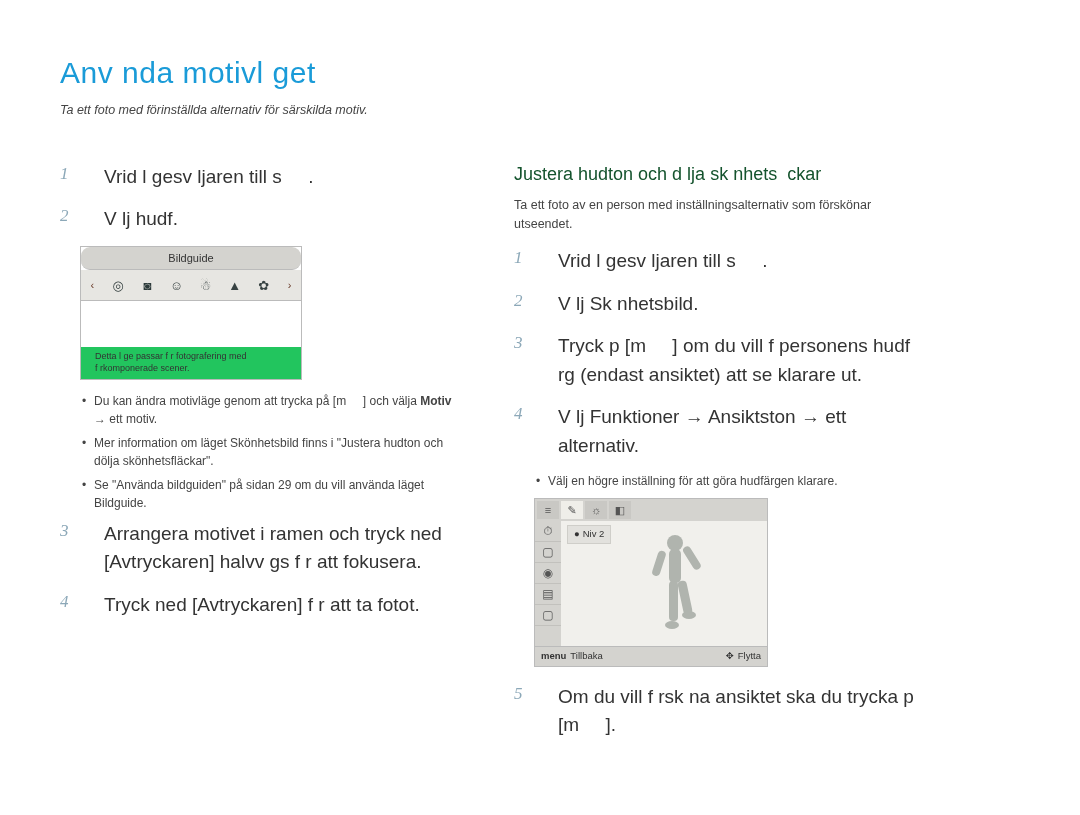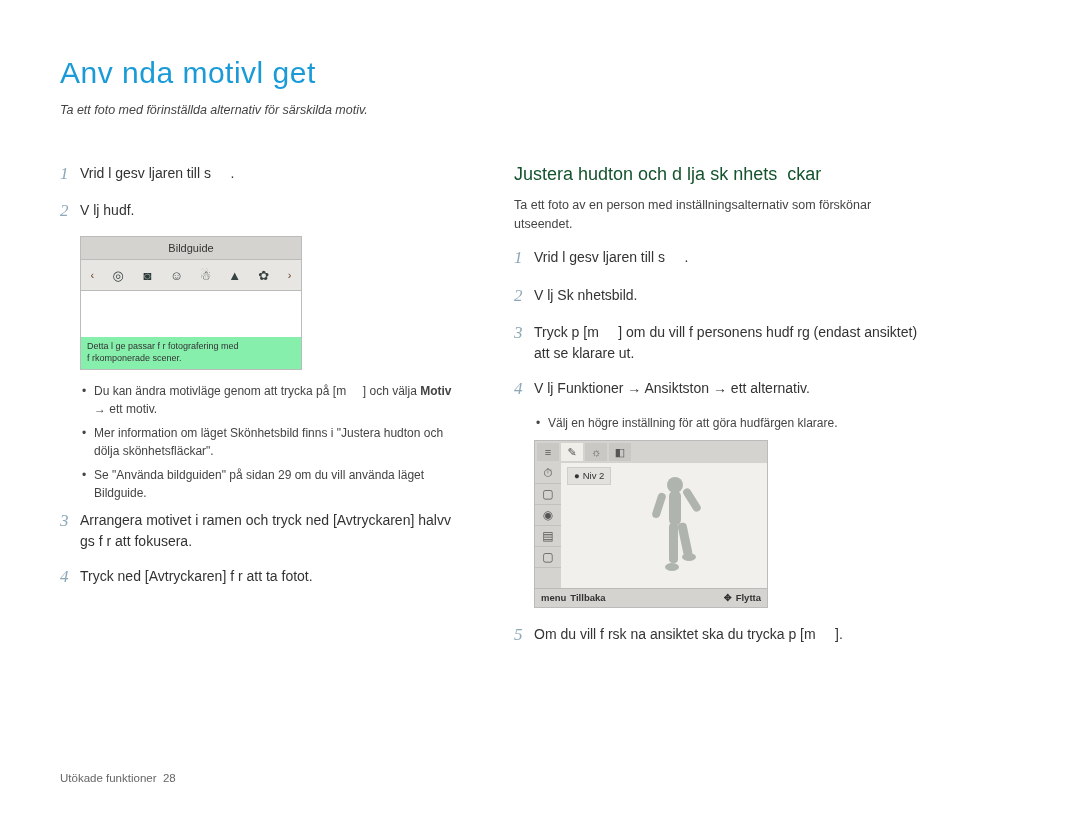--- a/index.html
+++ b/index.html
@@ -45,23 +45,24 @@
   .num {
     width: 20px;
     flex-shrink: 0;
     font-size: 17px;
     color: #8ca8b8;
     font-style: italic;
     font-family: Georgia, serif;
   }
   .step-body {
     flex: 1;
-    font-size: 14px;
+    font-size: 19px;
     color: #333;
     padding-top: 2px;
+    margin-left: 24px;
   }
   .bullets {
     list-style: none;
     padding: 0 0 0 22px;
     margin: 4px 0 6px 0;
   }
   .bullets li {
     position: relative;
     padding-left: 12px;
     font-size: 12px;
@@ -97,20 +98,21 @@
     margin: 8px 0 12px 20px;
     border: 1px solid #bbb;
     background: #fff;
   }
   .screen1 .topbar {
     background: #d4d3cf;
     text-align: center;
     font-size: 11px;
     padding: 3px 12px;
     border-bottom: 1px solid #bbb;
+    border-radius: 9px;
   }
   .screen1 .iconrow {
     display: flex;
     align-items: center;
     justify-content: space-around;
     background: #e7e6e2;
     padding: 6px 0;
     border-bottom: 1px solid #bbb;
   }
   .chev {
@@ -127,24 +129,24 @@
     justify-content: center;
     font-size: 13px;
     color: #374242;
   }
   .picto.solid { color: #2c3a3a; }
   .screen1 .middle {
     height: 46px;
     background: #fff;
   }
   .screen1 .desc {
-    background: #86efac;
+    background: #22c55e;
     font-size: 9px;
     color: #333;
-    padding: 4px 6px;
+    padding: 4px 14px;
     line-height: 1.3;
   }
 
   
   .screen2 {
     width: 232px;
     margin: 8px 0 14px 20px;
     border: 1px solid #bbb;
     background: #e9e8e4;
     font-size: 10px;
@@ -216,21 +218,20 @@
     background: #d4d3cf;
     padding: 2px 6px;
     border-top: 1px solid #bbb;
   }
   .bb-item {
     display: flex;
     align-items: flex-start;
     gap: 4px;
     font-size: 9.5px;
     color: #333;
-    font-weight: bold;
   }
 </style>
 </head>
 <body>
 
 <div class="page">
   <h1>Anv nda motivl get</h1>
   <div class="intro">Ta ett foto med förinställda alternativ för särskilda motiv.</div>
 
   <div class="cols">

